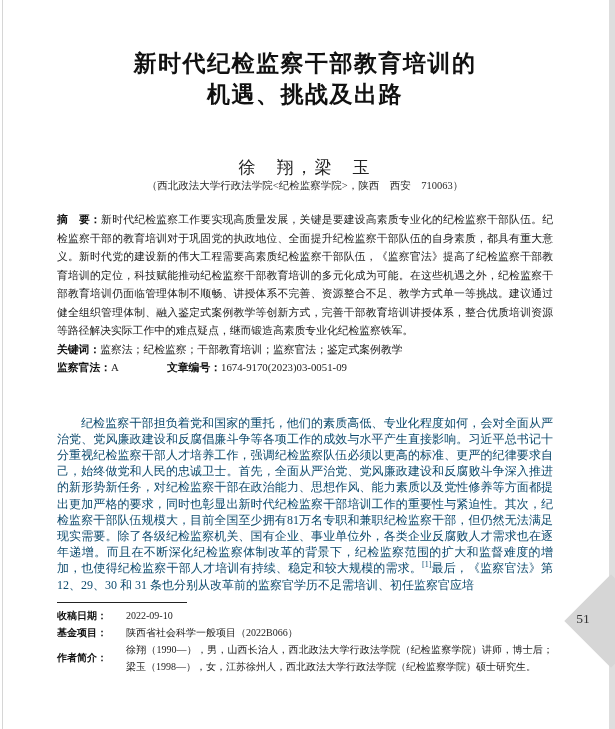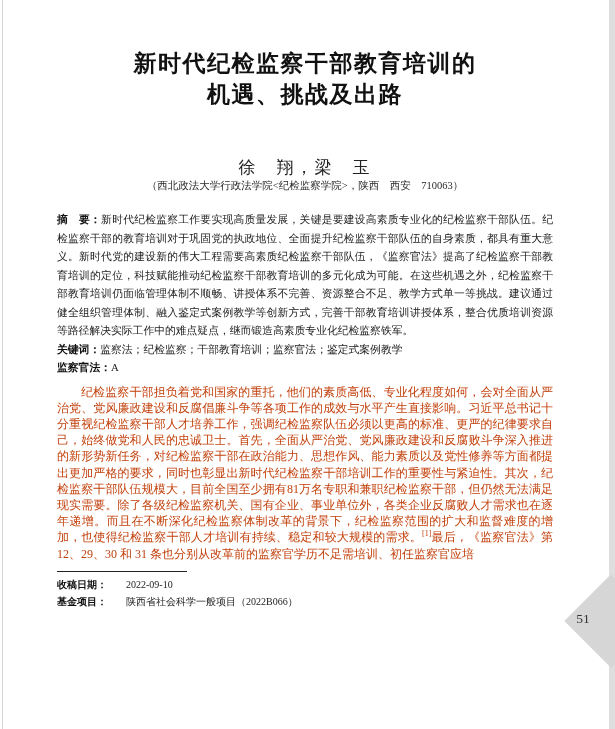--- a/index.html
+++ b/index.html
@@ -60,25 +60,25 @@
   }
   .meta-row {
     display: flex; align-items: baseline;
     font-size: 10.8px; line-height: 18.5px;
     color: #222;
   }
   .meta-row .mg1 { width: 164px; }
   .meta-row .mg2 { width: 110px; }
   .meta-row .mg3 { flex: 1; }
   .body-text {
-    margin-top: 7px;
+    margin-top: 38px;
     font-size: 12px; line-height: 16.2px;
     text-align: justify; text-justify: inter-ideograph;
     text-indent: 2em;
-    color: #c2410c;
+    color: #0c4a6e;
   }
   .body-text sup { font-size: 8px; vertical-align: super; line-height: 0; }
   .footnotes { margin-top: 9px; }
   .foot-rule {
     width: 130px; border-top: 1.2px solid #222; margin-bottom: 4px;
   }
   .foot-row {
     display: flex; align-items: center;
     font-size: 10px; line-height: 17px; color: #222; gap: 19px;
   }
@@ -117,34 +117,39 @@
 
     <div class="authors">徐　翔，梁　玉</div>
 
     <div class="affiliation">（西北政法大学行政法学院&lt;纪检监察学院&gt;，陕西　西安　710063）</div>
 
     <div class="abstract-block">
       <p><span class="lbl">摘　要：</span><span>新时代纪检监察工作要实现高质量发展，关键是要建设高素质专业化的纪检监察干部队伍。纪检监察干部的教育培训对于巩固党的执政地位、全面提升纪检监察干部队伍的自身素质，都具有重大意义。新时代党的建设新的伟大工程需要高素质纪检监察干部队伍，《监察官法》提高了纪检监察干部教育培训的定位，科技赋能推动纪检监察干部教育培训的多元化成为可能。在这些机遇之外，纪检监察干部教育培训仍面临管理体制不顺畅、讲授体系不完善、资源整合不足、教学方式单一等挑战。建议通过健全组织管理体制、融入鉴定式案例教学等创新方式，完善干部教育培训讲授体系，整合优质培训资源等路径解决实际工作中的难点疑点，继而锻造高素质专业化纪检监察铁军。</span></p>
       <p><span class="lbl">关键词：</span><span>监察法；纪检监察；干部教育培训；监察官法；鉴定式案例教学</span></p>
       <div class="meta-row">
         <span class="mg2"><span class="lbl">监察官法：</span><span>A</span></span>
+        <span class="mg3"><span class="lbl">文章编号：</span><span>1674-9170(2023)03-0051-09</span></span>
       </div>
     </div>
 
     <p class="body-text"><span>纪检监察干部担负着党和国家的重托，他们的素质高低、专业化程度如何，会对全面从严治党、党风廉政建设和反腐倡廉斗争等各项工作的成效与水平产生直接影响。习近平总书记十分重视纪检监察干部人才培养工作，强调纪检监察队伍必须以更高的标准、更严的纪律要求自己，始终做党和人民的忠诚卫士。首先，全面从严治党、党风廉政建设和反腐败斗争深入推进的新形势新任务，对纪检监察干部在政治能力、思想作风、能力素质以及党性修养等方面都提出更加严格的要求，同时也彰显出新时代纪检监察干部培训工作的重要性与紧迫性。其次，纪检监察干部队伍规模大，目前全国至少拥有81万名专职和兼职纪检监察干部，但仍然无法满足现实需要。除了各级纪检监察机关、国有企业、事业单位外，各类企业反腐败人才需求也在逐年递增。而且在不断深化纪检监察体制改革的背景下，纪检监察范围的扩大和监督难度的增加，也使得纪检监察干部人才培训有持续、稳定和较大规模的需求。</span><sup>[1]</sup><span>最后，《监察官法》第 12、29、30 和 31 条也分别从改革前的监察官学历不足需培训、初任监察官应培</span></p>
 
     <div class="footnotes">
       <div class="foot-rule"></div>
       <div class="foot-row">
         <span class="flbl lbl">收稿日期：</span>
         <span class="fval">2022-09-10</span>
       </div>
       <div class="foot-row">
         <span class="flbl lbl">基金项目：</span>
         <span class="fval">陕西省社会科学一般项目（2022B066）</span>
       </div>
+      <div class="foot-row">
+        <span class="flbl lbl">作者简介：</span>
+        <span class="fval">徐翔（1990—），男，山西长治人，西北政法大学行政法学院（纪检监察学院）讲师，博士后；梁玉（1998—），女，江苏徐州人，西北政法大学行政法学院（纪检监察学院）硕士研究生。</span>
+      </div>
     </div>
 
   </div>
 
   <div class="page-num-badge"></div>
   <div class="page-num-label">51</div>
 </div>
 
 </body></html>

